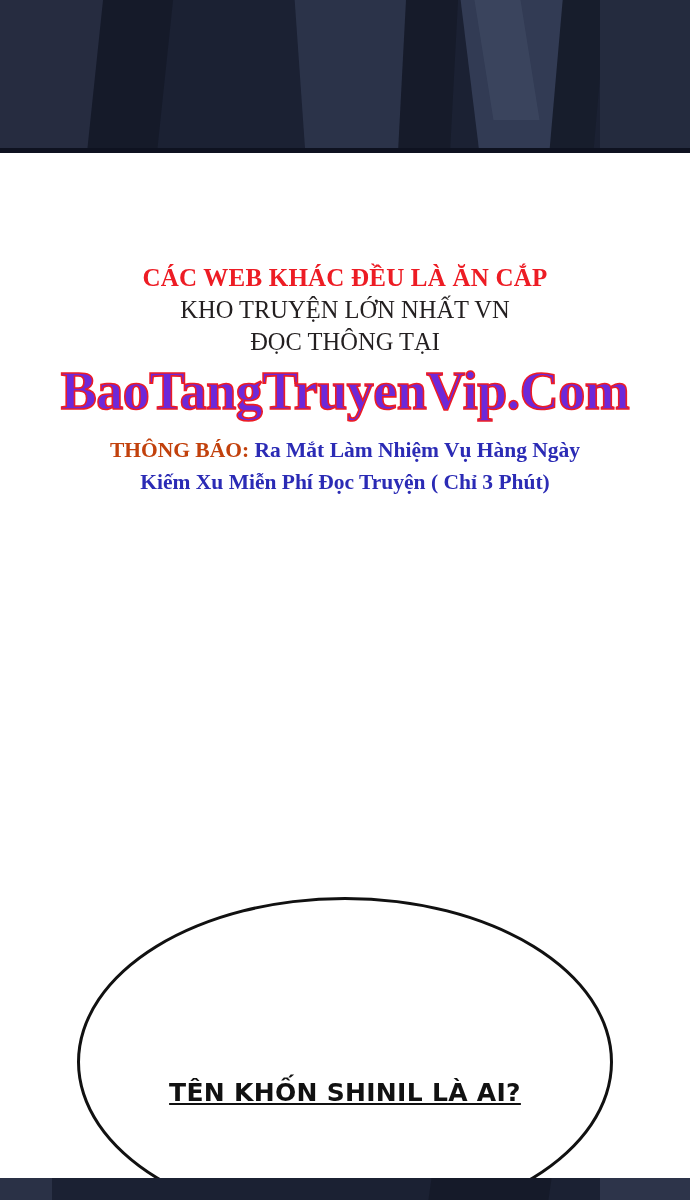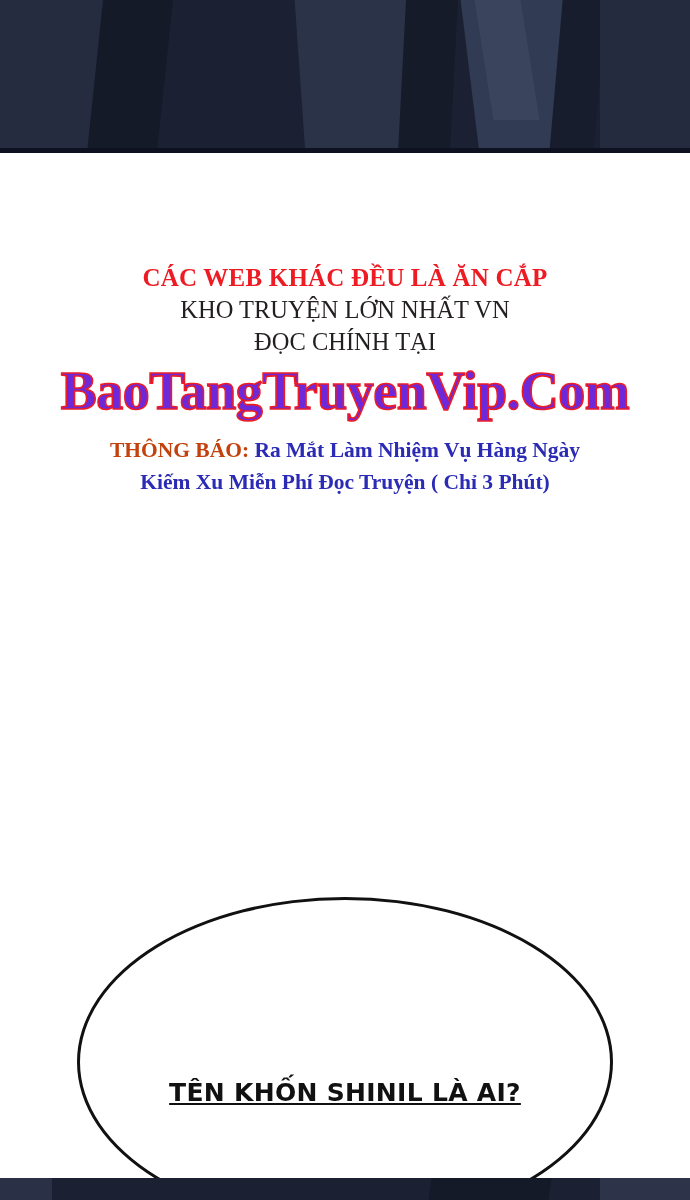--- a/index.html
+++ b/index.html
@@ -215,21 +215,21 @@
     <div class="shade tp-e"></div>
     <div class="shade tp-f"></div>
     <div class="shade tp-g"></div>
     <div class="shade tp-hi"></div>
     <div class="tp-edge"></div>
   </div>
 
   <div class="promo">
     <div class="promo-line1">CÁC WEB KHÁC ĐỀU LÀ ĂN CẮP</div>
     <div class="promo-line3">KHO TRUYỆN LỚN NHẤT VN</div>
-    <div class="promo-line4">ĐỌC CHÍNH TẠI</div>
+    <div class="promo-line4">ĐỌC THÔNG TẠI</div>
     <div class="promo-site">BaoTangTruyenVip.Com</div>
     <div class="promo-notice">
       <span class="red">THÔNG BÁO:</span><span> Ra Mắt Làm Nhiệm Vụ Hàng Ngày</span><br>
       <span>Kiếm Xu Miễn Phí Đọc Truyện ( Chỉ 3 Phút)</span>
     </div>
   </div>
 
   <div class="bubble"></div>
   <div class="bubble-text">TÊN KHỐN SHINIL LÀ AI?</div>
 

